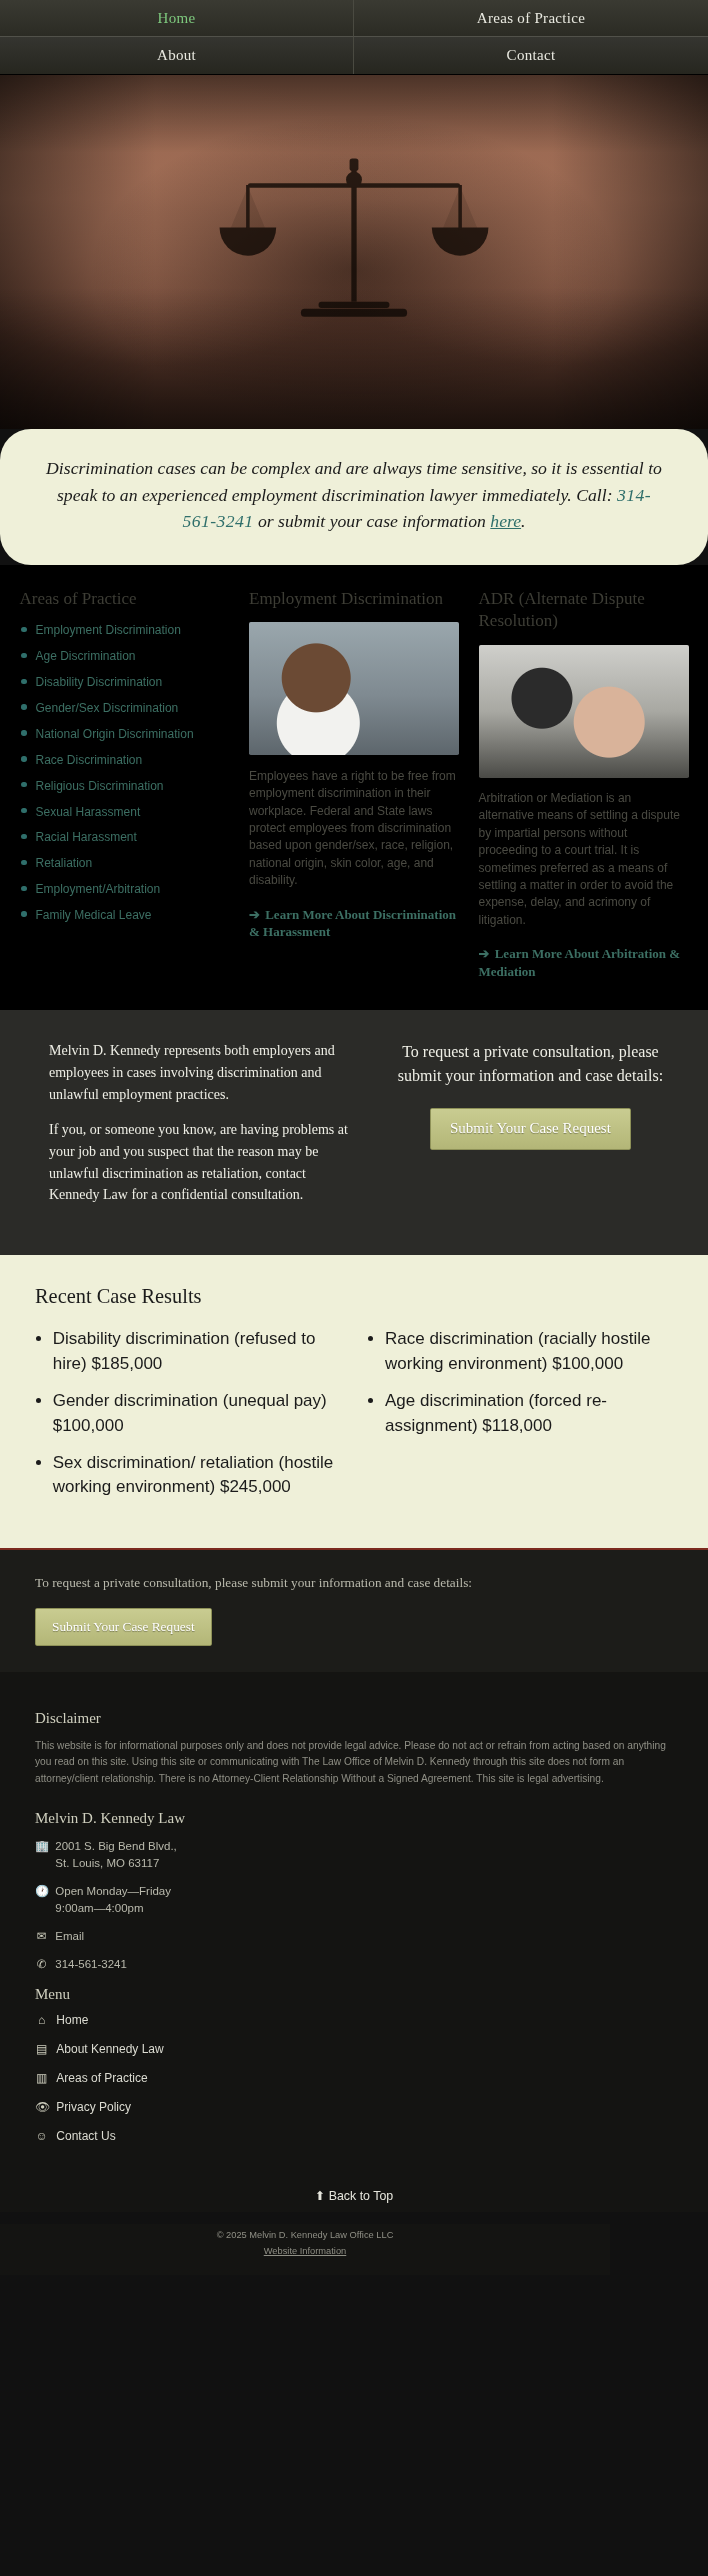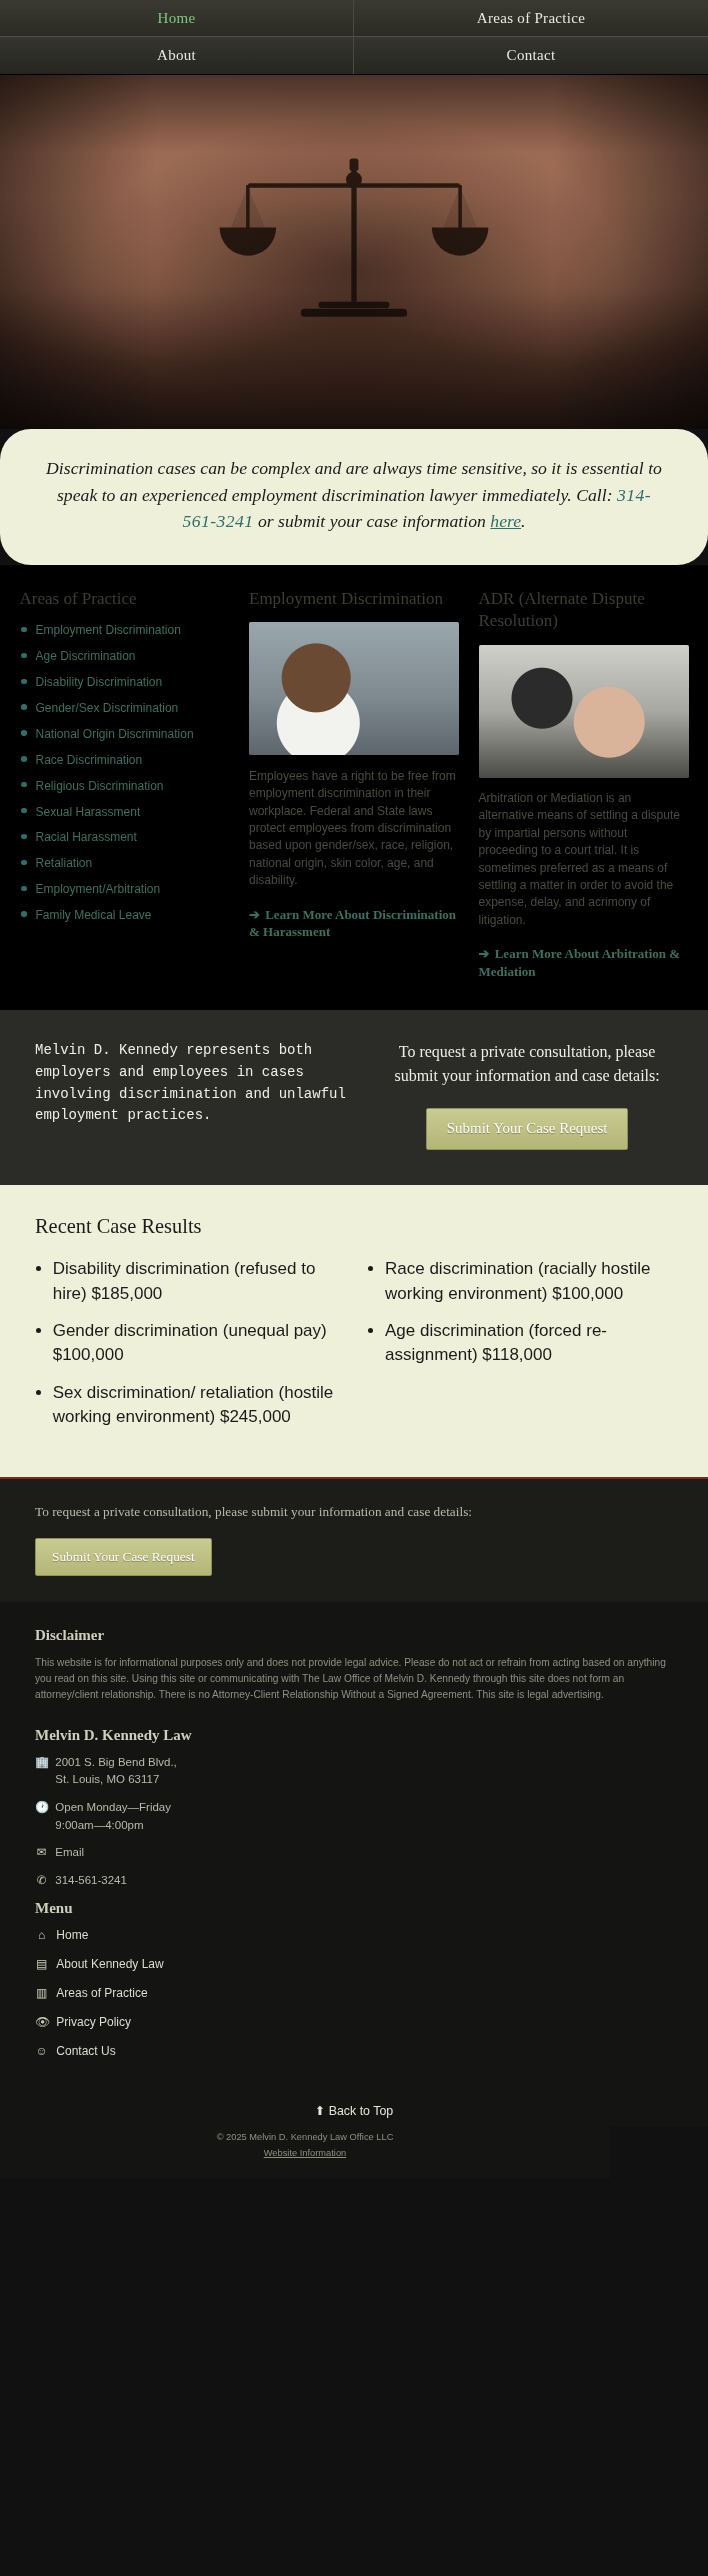--- a/index.html
+++ b/index.html
@@ -159,21 +159,21 @@
   .learn .arr { margin-right: 5.3px; }
 
   
   .about {
     width: 708px;
     background: #2b2b28;
     display: flex;
     padding: 30px 35px 35px;
     gap: 30px;
   }
-  .about-left { flex: 1 1 52%; color: #efefe6; font-family: Liberation Mono, monospace; font-size: 14px; line-height: 1.55; }
+  .about-left { flex: 1 1 52%; color: #efefe6; font-family: Liberation Serif, serif; font-size: 14px; line-height: 1.55; margin-left: 14px; }
   .about-left p { margin-bottom: 14px; }
   .about-right { flex: 1 1 48%; text-align: center; }
   .about-right .lead {
     font-family: "Liberation Serif", serif;
     font-size: 16px;
     color: #efefe6;
     line-height: 1.5;
   }
   .btn {
     display: inline-block;
@@ -225,23 +225,24 @@
   
   .footer {
     width: 708px;
     background: #141412;
     padding: 25px 35px 16px;
     color: #b9b9ac;
   }
   .footer h3 {
     font-family: "Liberation Serif", serif;
     font-size: 15px;
-    font-weight: bold;
+    font-weight: normal;
     color: #cfcfbe;
     margin-bottom: 10.6px;
+    margin-top: 13px;
   }
   .disclaimer { font-size: 10.2px; line-height: 1.6; color: #8f8f85; margin-bottom: 23px; }
   .contact-line {
     font-size: 11.5px;
     line-height: 1.5;
     color: #b9b9ac;
     margin-bottom: 10.6px;
     display: flex;
     gap: 7px;
     align-items: flex-start;
@@ -265,20 +266,21 @@
     font-size: 12.4px;
   }
   .copy {
     width: 610px;
     background: #141412;
     text-align: center;
     padding: 3.5px 0 16px;
     color: #8f8f85;
     font-size: 9.3px;
     line-height: 1.7;
+    margin-top: 12px;
   }
   .copy a { color: #8f8f85; text-decoration: underline; display: block; }
 </style>
 </head>
 <body>
 
 <div class="nav">
   <div class="nav-row">
     <div class="nav-cell active">Home</div>
     <div class="nav-cell">Areas of Practice</div>
@@ -353,20 +355,21 @@
     <div class="learn">
       <span class="arr">➔</span><span>Learn More About Arbitration &amp; Mediation</span>
     </div>
   </div>
 
 </div>
 
 <div class="about">
   <div class="about-left">
     <p>Melvin D. Kennedy represents both employers and employees in cases involving discrimination and unlawful employment practices.</p>
+    <p>If you, or someone you know, are having problems at your job and you suspect that the reason may be unlawful discrimination as retaliation, contact Kennedy Law for a confidential consultation.</p>
   </div>
   <div class="about-right">
     <div class="lead">To request a private consultation, please submit your information and case details:</div>
     <div class="btn">Submit Your Case Request</div>
   </div>
 </div>
 
 <div class="results">
   <h2>Recent Case Results</h2>
   <div class="results-grid">

